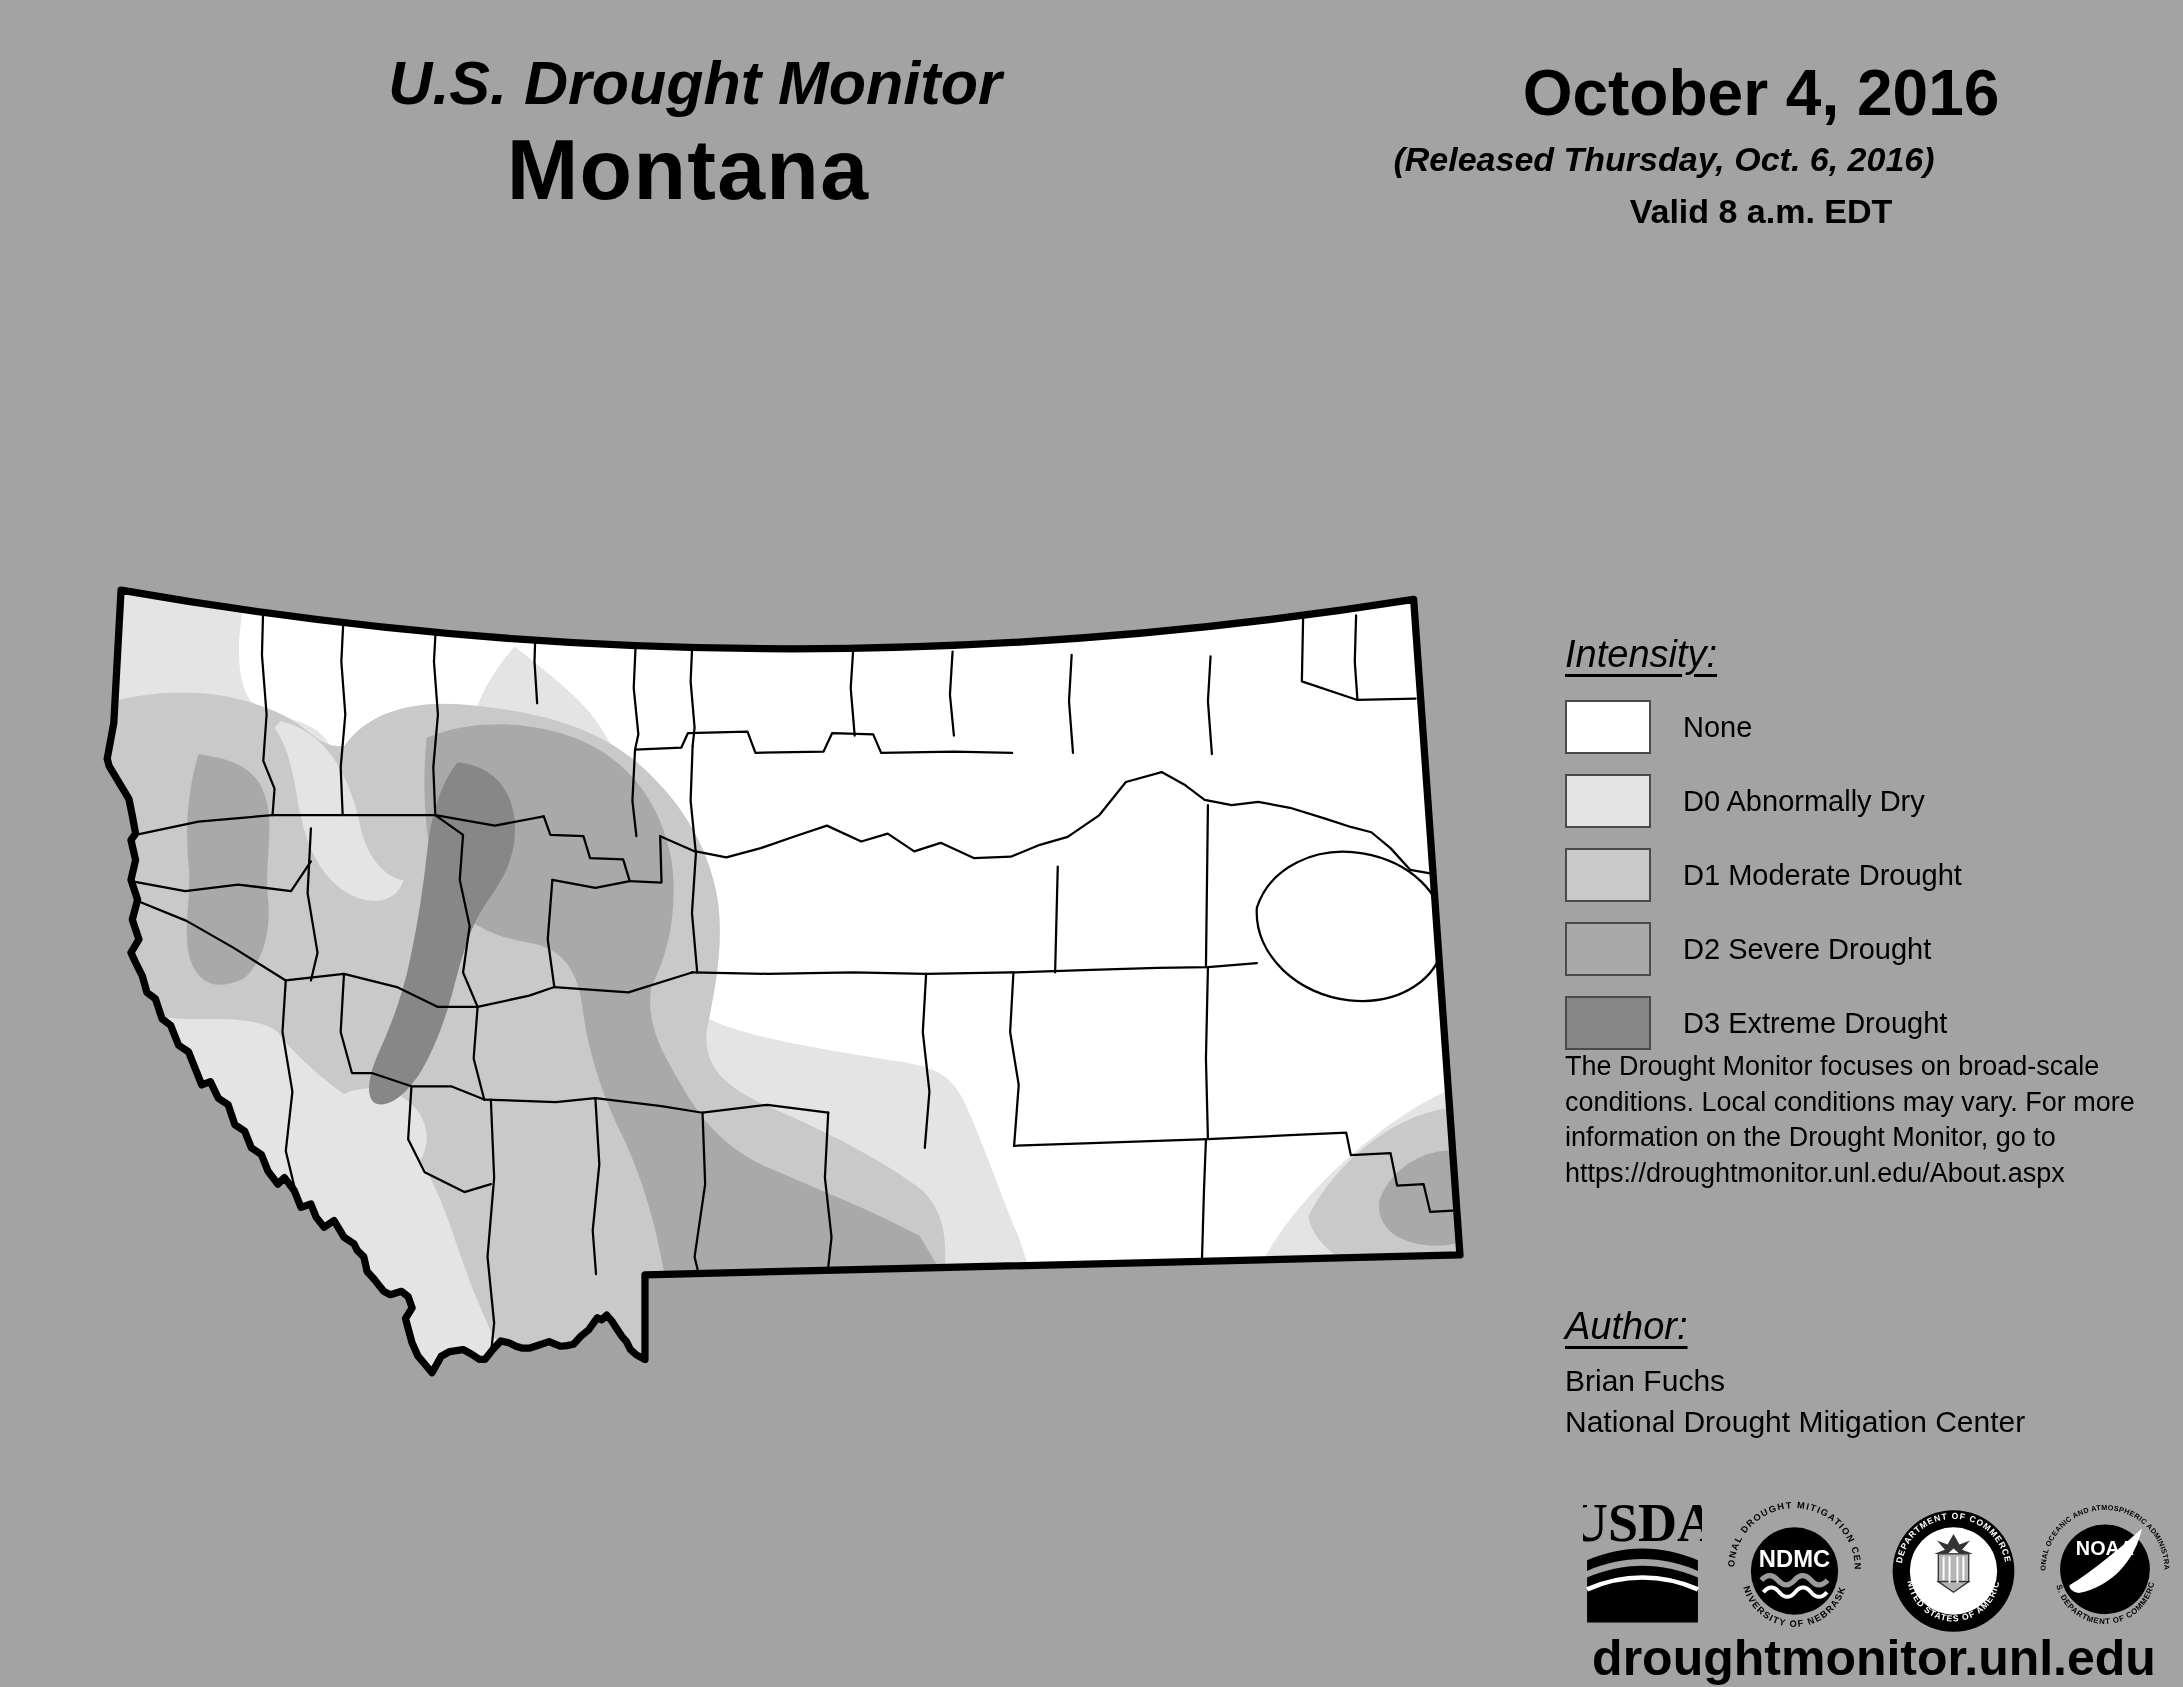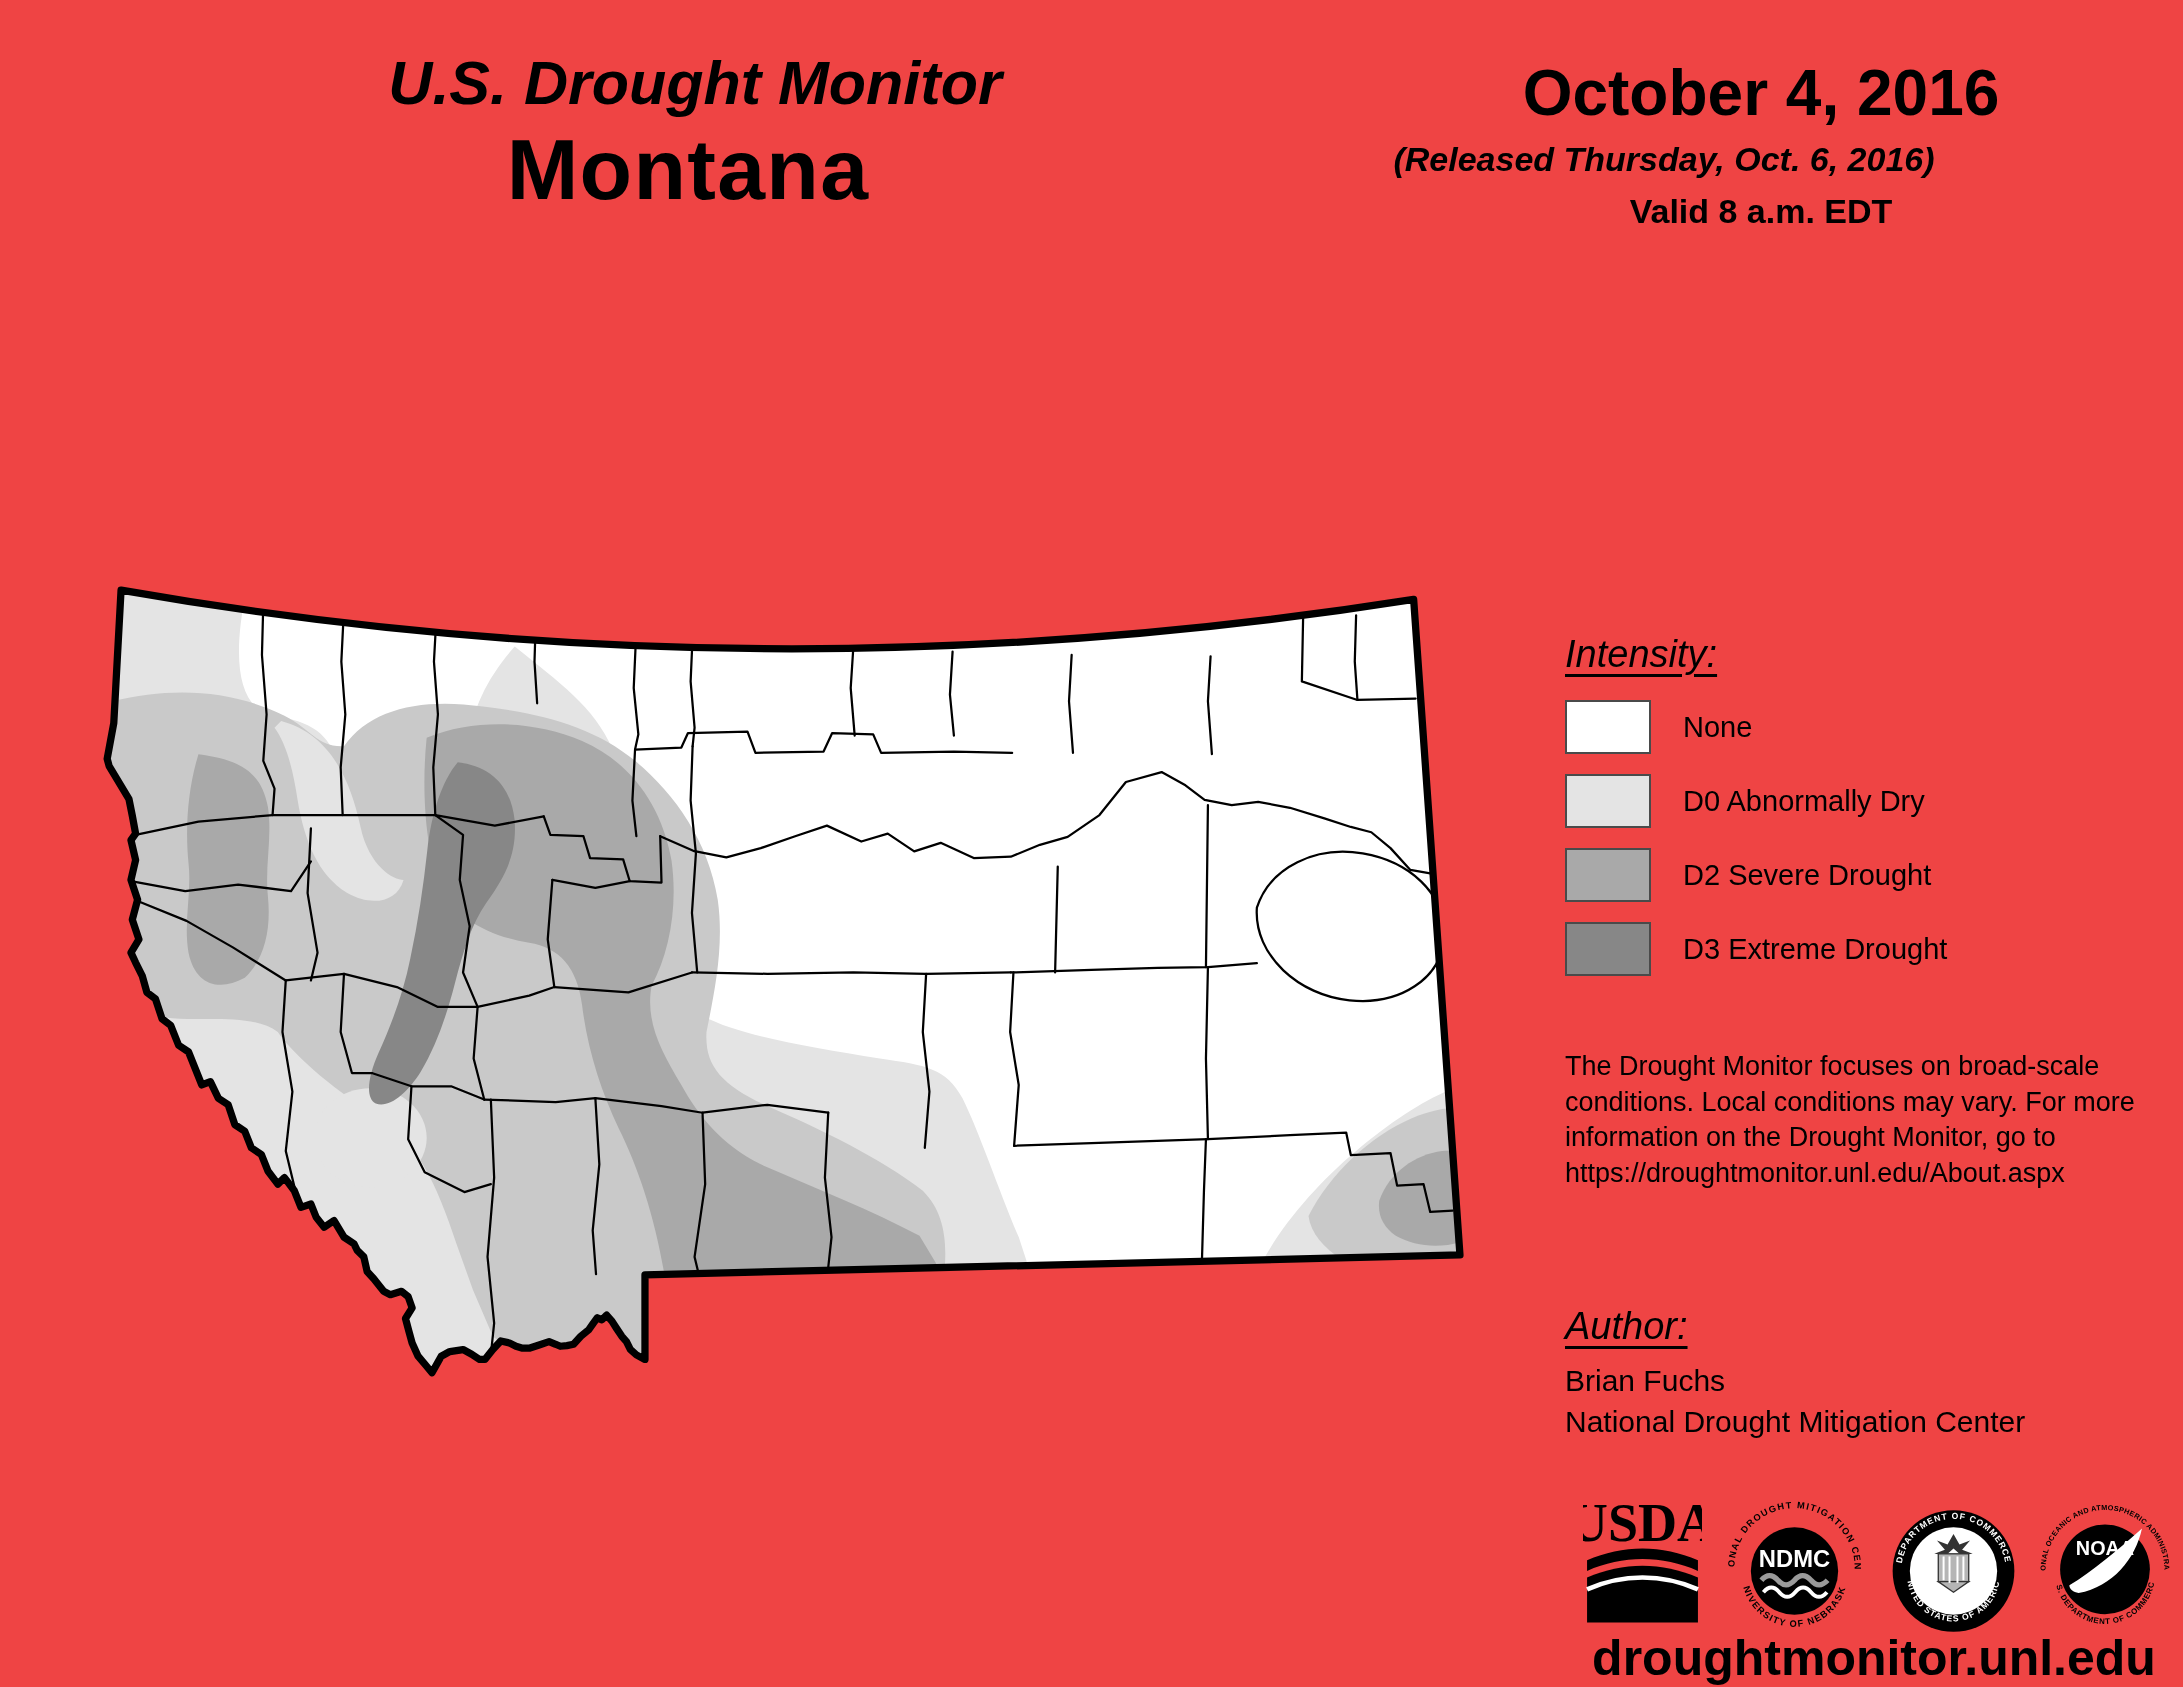--- a/index.html
+++ b/index.html
@@ -1,16 +1,16 @@
 <!DOCTYPE html>
 <html style="font-size:10.6px"><head>
 <meta charset="utf-8">
 <style>
   html,body{margin:0;padding:0;background:#ffffff;}
-  #page{position:relative;width:2183px;height:1687px;background:#ef4444;overflow:hidden;
+  #page{position:relative;width:2183px;height:1687px;background:#a3a3a3;overflow:hidden;
         font-family:"Liberation Sans", sans-serif;color:#000;}
   .abs{position:absolute;}
   .ctr{text-align:center;transform:translateX(-50%);white-space:nowrap;}
   #title1{left:695px;top:48px;font-size:61px;font-weight:bold;font-style:italic;}
   #title2{left:688px;top:120px;font-size:86px;font-weight:bold;letter-spacing:1.3px;}
   #hdr-date{left:1761px;top:56px;font-size:64px;font-weight:bold;}
   #hdr-released{left:1664px;top:140px;font-size:34px;font-weight:bold;font-style:italic;}
   #hdr-valid{left:1761px;top:192px;font-size:34px;font-weight:bold;}
   #legend{left:1565px;top:633px;width:595px;}
   #legend-heading{font-size:38px;font-style:italic;text-decoration:underline;text-underline-offset:6.6px;margin-bottom:24px;}
@@ -158,20 +158,24 @@
     <div id="legend-rows">
         <div class="legend-row">
           <div class="legend-swatch" style="background: rgb(255, 255, 255);"></div>
           <span class="legend-label">None</span>
         </div>
         <div class="legend-row">
           <div class="legend-swatch" style="background: rgb(228, 228, 228);"></div>
           <span class="legend-label">D0 Abnormally Dry</span>
         </div>
         <div class="legend-row">
+          <div class="legend-swatch" style="background: rgb(201, 201, 201);"></div>
+          <span class="legend-label">D1 Moderate Drought</span>
+        </div>
+        <div class="legend-row">
           <div class="legend-swatch" style="background: rgb(169, 169, 169);"></div>
           <span class="legend-label">D2 Severe Drought</span>
         </div>
         <div class="legend-row">
           <div class="legend-swatch" style="background: rgb(135, 135, 135);"></div>
           <span class="legend-label">D3 Extreme Drought</span>
         </div>
       </div>
   </div>
 

